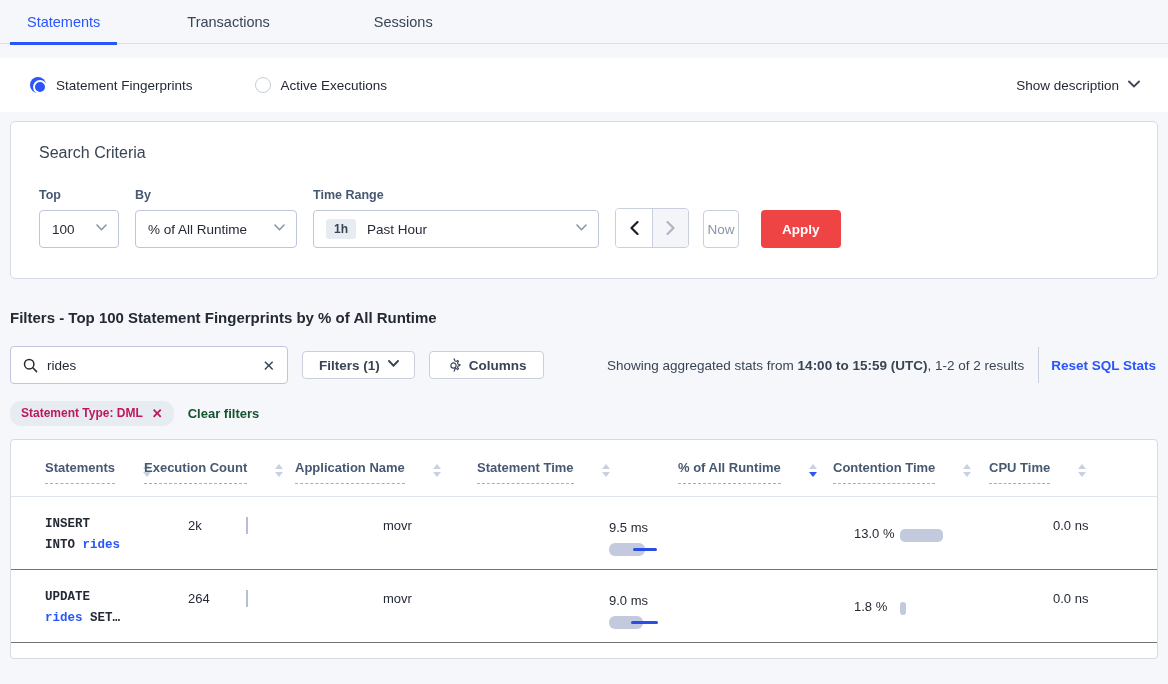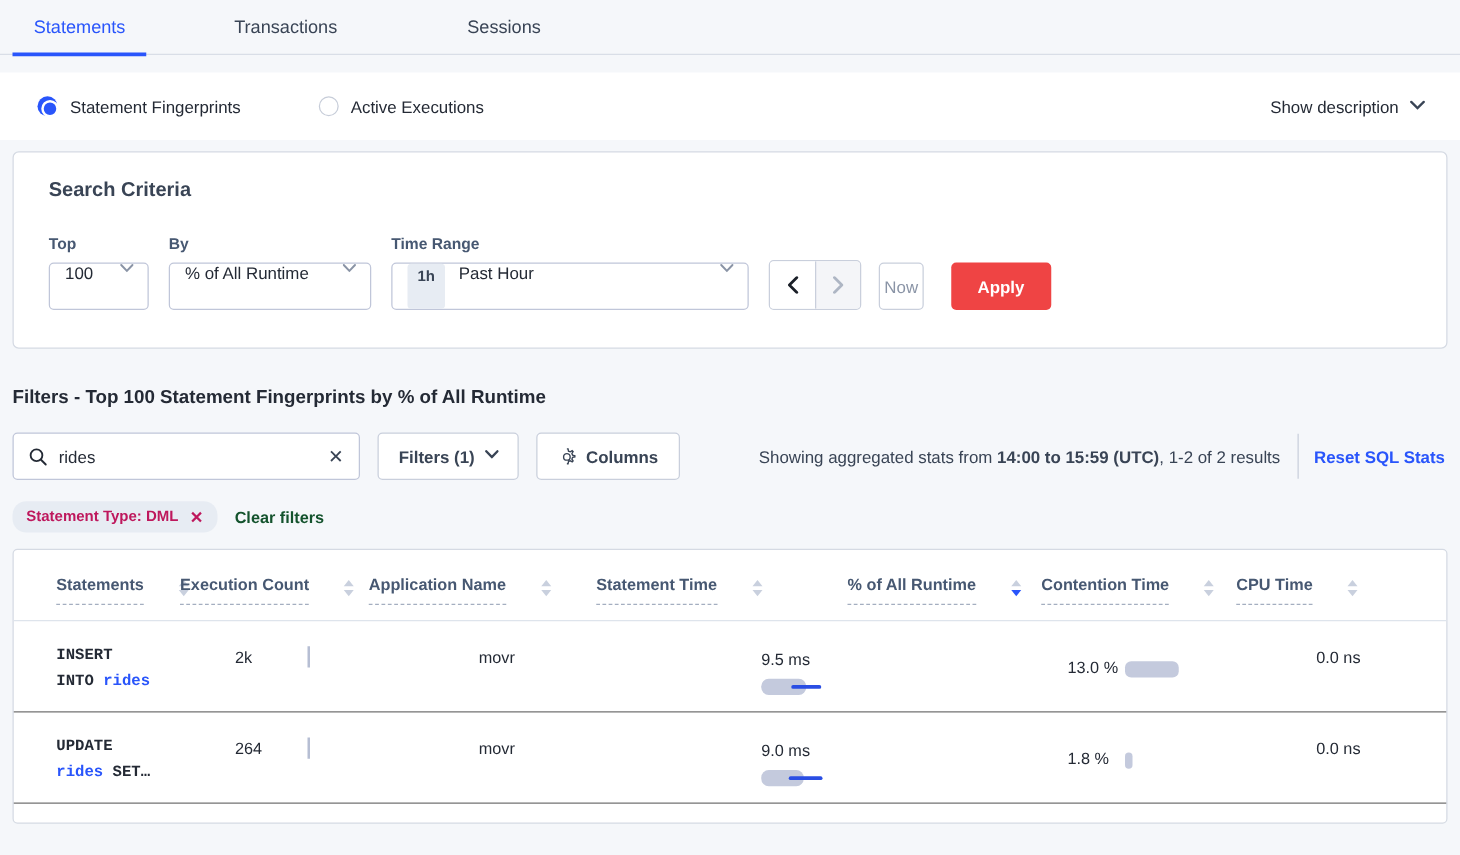--- a/index.html
+++ b/index.html
@@ -31,26 +31,26 @@
   .radio-label { font-size:13.5px; color:#242A35; }
   .show-desc { margin-left:auto; display:flex; align-items:center; gap:9px; cursor:pointer;
                font-size:13.5px; color:#242A35; }
 
   .chev { width:10px; height:10px; display:inline-block; }
   .chev svg { display:block; }
 
   
   .card { background:#fff; border:1px solid #D5DAE3; border-radius:5px; margin:9px 10px 0; }
   .criteria { padding:22px 28px 30px; }
-  .criteria-title { font-size:16px; font-weight:700; color:#394455; margin-bottom:26px; }
+  .criteria-title { font-size:16px; font-weight:400; color:#394455; margin-bottom:26px; }
   .controls { display:flex; align-items:flex-end; }
   .ctl { margin-right:16px; }
   .ctl-label { font-size:12.5px; font-weight:700; color:#475872; margin-bottom:8px; }
   .select { height:38px; background:#fff; border:1px solid #C0C6D9; border-radius:4px;
-            display:flex; padding:0 12px; cursor:pointer; font-size:13.5px;
+            display:flex; align-items:center; padding:0 12px; cursor:pointer; font-size:13.5px;
             color:#242A35; }
   .select .chev { margin-left:auto; }
   .sel-top { width:80px; }
   .sel-by  { width:162px; }
   .sel-time{ width:286px; }
   .time-badge { background:#E7ECF3; border-radius:3px; font-size:12px; font-weight:700;
                 color:#394455; padding:3px 8px; margin-right:11px; }
   .navgroup { display:flex; border:1px solid #C9CFDC; border-radius:4px; overflow:hidden;
               margin-right:14px; }
   .navbtn { width:36px; height:38px; display:flex; align-items:center; justify-content:center;
@@ -63,21 +63,21 @@
                color:#fff; font-size:13.5px; font-weight:700; cursor:pointer; }
 
   
   .results-heading { margin:30px 10px 0; font-size:15px; font-weight:700; color:#242A35; }
   .results-toolbar { margin:20px 10px 0; display:flex; align-items:center; }
   .searchbox { width:278px; height:38px; border:1px solid #C0C6D9; border-radius:4px; background:#fff;
                display:flex; align-items:center; padding:0 12px; }
   .searchbox input { border:none; outline:none; flex:1; font-size:13.5px; color:#242A35;
                      font-family:"Liberation Sans", sans-serif; margin-left:9px; background:transparent; }
   .clear-x { color:#394455; font-size:15px; cursor:pointer; line-height:1; }
-  .btn-light { height:38px; background:#fff; border:1px solid #C9CFDC; border-radius:4px;
+  .btn-light { height:28px; background:#fff; border:1px solid #C9CFDC; border-radius:4px;
                display:flex; align-items:center; gap:8px; padding:0 16px; font-size:13.5px;
                font-weight:700; color:#394455; cursor:pointer; }
   .btn-filters { margin-left:14px; }
   .btn-columns { margin-left:14px; }
   .stats-note { margin-left:auto; font-size:13.5px; color:#394455; white-space:nowrap; }
   .stats-note b { font-weight:700; }
   .vsep { width:1px; height:36px; background:#C9CFDC; margin:0 12px 0 14px; }
   .reset-link { font-size:13.5px; font-weight:700; color:#2955FB; cursor:pointer; white-space:nowrap;
                 padding-right:2px; }
 

